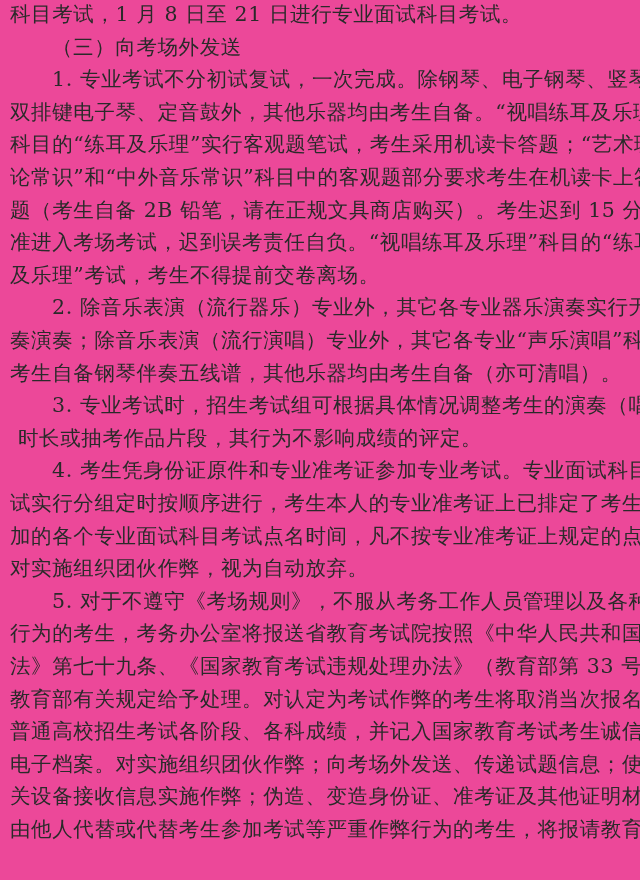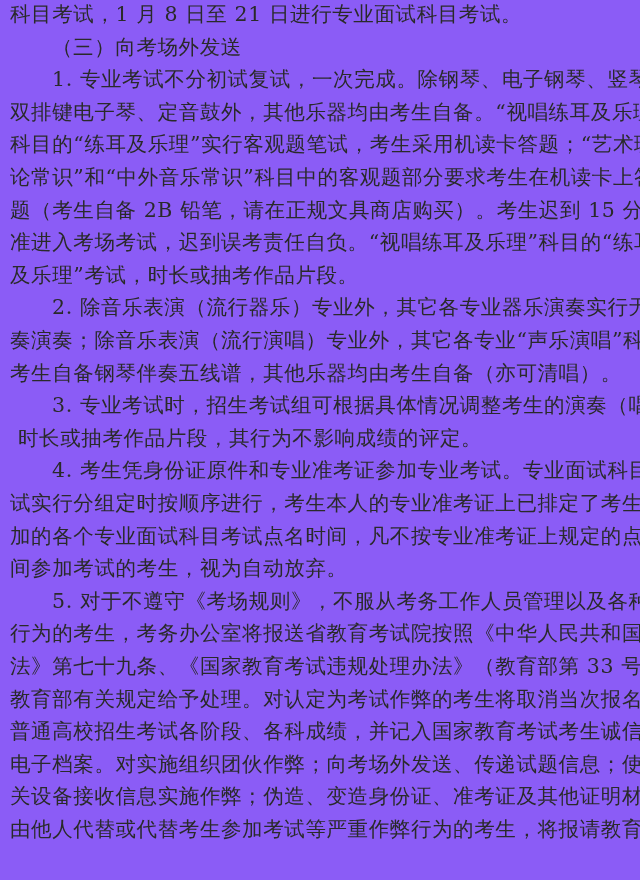--- a/index.html
+++ b/index.html
@@ -14,21 +14,21 @@
     position: relative;
     font-family: "DejaVu Serif", "Liberation Serif", serif;
     color: #2a2a2a;
   }
   .page {
     position: absolute;
     left: 0;
     top: 0;
     width: 640px;
     height: 880px;
-    background: #8b5cf6;
+    background: #ec4899;
   }
   .line {
     position: absolute;
     left: 10px;
     width: 620px;
     height: 32px;
     line-height: 32px;
     font-size: 20.5px;
     white-space: nowrap;
     letter-spacing: 0.6px;
@@ -45,30 +45,30 @@
 <div class="page">
   <div id="lines">
       <div class="line" style="top: -2px;">科目考试，1 月 8 日至 21 日进行专业面试科目考试。</div>
       <div class="line" style="top: 30.6px; left: 52px; width: 578px;">（三）向考场外发送</div>
       <div class="line justify" style="top: 63.2px; left: 52px; width: 578px;">1. 专业考试不分初试复试，一次完成。除钢琴、电子钢琴、竖琴、</div>
       <div class="line justify" style="top: 95.8px;">双排键电子琴、定音鼓外，其他乐器均由考生自备。“视唱练耳及乐理”</div>
       <div class="line justify" style="top: 128.4px;">科目的“练耳及乐理”实行客观题笔试，考生采用机读卡答题；“艺术理</div>
       <div class="line justify" style="top: 161px;">论常识”和“中外音乐常识”科目中的客观题部分要求考生在机读卡上答</div>
       <div class="line justify" style="top: 193.6px;">题（考生自备 2B 铅笔，请在正规文具商店购买）。考生迟到 15 分钟后不</div>
       <div class="line justify" style="top: 226.2px;">准进入考场考试，迟到误考责任自负。“视唱练耳及乐理”科目的“练耳</div>
-      <div class="line" style="top: 258.8px;">及乐理”考试，时长或抽考作品片段。</div>
+      <div class="line" style="top: 258.8px;">及乐理”考试，考生不得提前交卷离场。</div>
       <div class="line justify" style="top: 291.4px; left: 52px; width: 578px;">2. 除音乐表演（流行器乐）专业外，其它各专业器乐演奏实行无伴</div>
       <div class="line justify" style="top: 324px;">奏演奏；除音乐表演（流行演唱）专业外，其它各专业“声乐演唱”科目</div>
       <div class="line" style="top: 356.6px;">考生自备钢琴伴奏五线谱，其他乐器均由考生自备（亦可清唱）。</div>
       <div class="line justify" style="top: 389.2px; left: 52px; width: 578px;">3. 专业考试时，招生考试组可根据具体情况调整考生的演奏（唱）</div>
       <div class="line" style="top: 421.8px; margin-left: 8px;">时长或抽考作品片段，其行为不影响成绩的评定。</div>
       <div class="line justify" style="top: 454.4px; left: 52px; width: 578px;">4. 考生凭身份证原件和专业准考证参加专业考试。专业面试科目考</div>
       <div class="line justify" style="top: 487px;">试实行分组定时按顺序进行，考生本人的专业准考证上已排定了考生所参</div>
       <div class="line justify" style="top: 519.6px;">加的各个专业面试科目考试点名时间，凡不按专业准考证上规定的点名时</div>
-      <div class="line" style="top: 552.2px;">间参加考试的考生，视为自动放弃。</div>
+      <div class="line" style="top: 552.2px;">对实施组织团伙作弊，视为自动放弃。</div>
       <div class="line justify" style="top: 584.8px; left: 52px; width: 578px;">5. 对于不遵守《考场规则》，不服从考务工作人员管理以及各种违规</div>
       <div class="line justify" style="top: 617.4px;">行为的考生，考务办公室将报送省教育考试院按照《中华人民共和国教育</div>
       <div class="line justify" style="top: 650px;">法》第七十九条、《国家教育考试违规处理办法》（教育部第 33 号令）和</div>
       <div class="line justify" style="top: 682.6px;">教育部有关规定给予处理。对认定为考试作弊的考生将取消当次报名参加</div>
       <div class="line justify" style="top: 715.2px;">普通高校招生考试各阶段、各科成绩，并记入国家教育考试考生诚信考试</div>
       <div class="line justify" style="top: 747.8px;">电子档案。对实施组织团伙作弊；向考场外发送、传递试题信息；使用相</div>
       <div class="line justify" style="top: 780.4px;">关设备接收信息实施作弊；伪造、变造身份证、准考证及其他证明材料，</div>
       <div class="line justify" style="top: 813px;">由他人代替或代替考生参加考试等严重作弊行为的考生，将报请教育行政</div>
     </div>
 </div>

